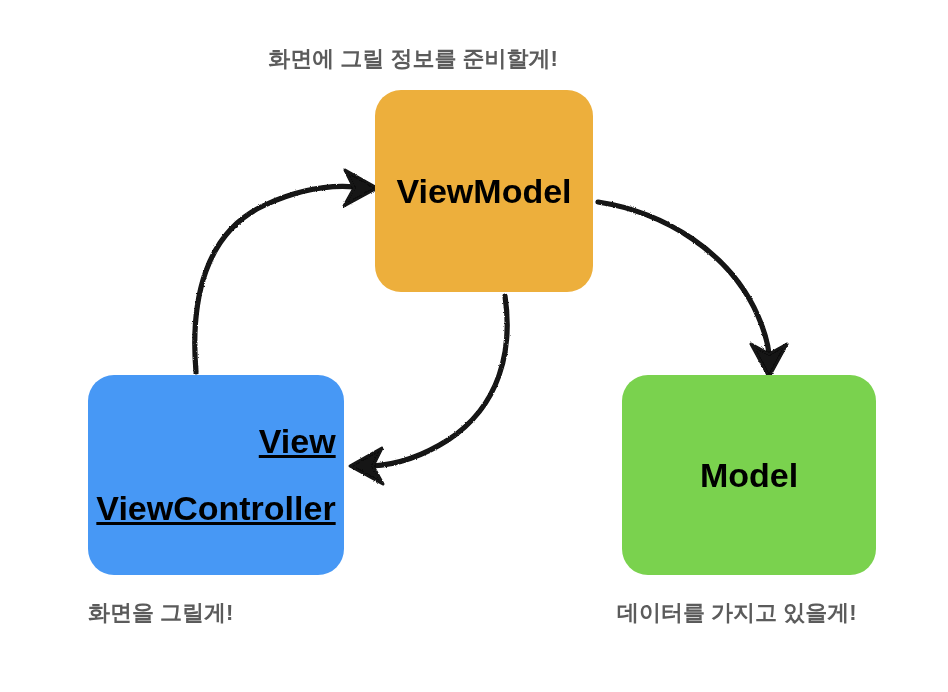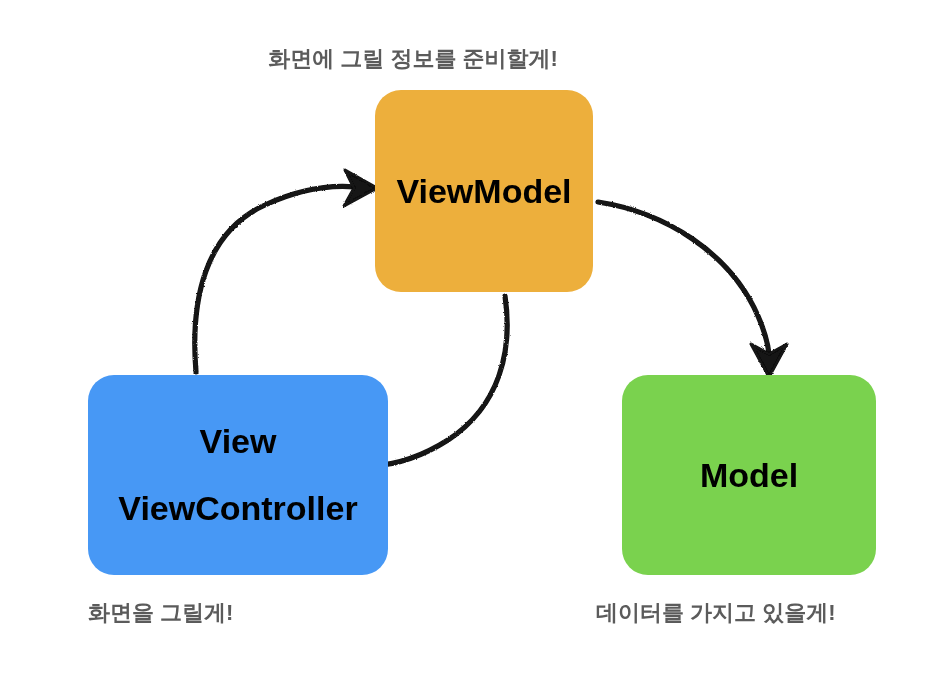--- a/index.html
+++ b/index.html
@@ -25,42 +25,43 @@
     top: 0;
     width: 948px;
     height: 692px;
     pointer-events: none;
   }
   .node {
     position: absolute;
     display: flex;
     align-items: center;
     justify-content: center;
-    text-align: center;
+    text-align: right;
     border-radius: 26px;
     color: #000000;
     font-weight: bold;
     line-height: 1.14;
     white-space: nowrap;
   }
   .node-viewmodel {
     left: 375px;
     top: 90px;
     width: 218px;
     height: 202px;
     background: #edaf3c;
     font-size: 34px;
   }
   .node-view {
     left: 88px;
     top: 375px;
-    width: 300px;
+    width: 256px;
     height: 200px;
     background: #4798f5;
     font-size: 34px;
+    text-decoration: underline;
   }
   .node-model {
     left: 622px;
     top: 375px;
     width: 254px;
     height: 200px;
     background: #7ad24e;
     font-size: 34px;
   }
   .node-label {
@@ -87,21 +88,21 @@
   .caption-top-inner {
     position: relative;
     left: 11px;
   }
   .caption-bottomleft {
     left: 88px;
     top: 598px;
     width: 256px;
   }
   .caption-bottomright {
-    left: 596px;
+    left: 617px;
     top: 598px;
     width: 282px;
   }
 </style>
 </head>
 <body>
 
 <div id="canvas">
 
   <svg class="arrows-layer" viewBox="0 0 948 692" width="948" height="692" xmlns="http://www.w3.org/2000/svg">

